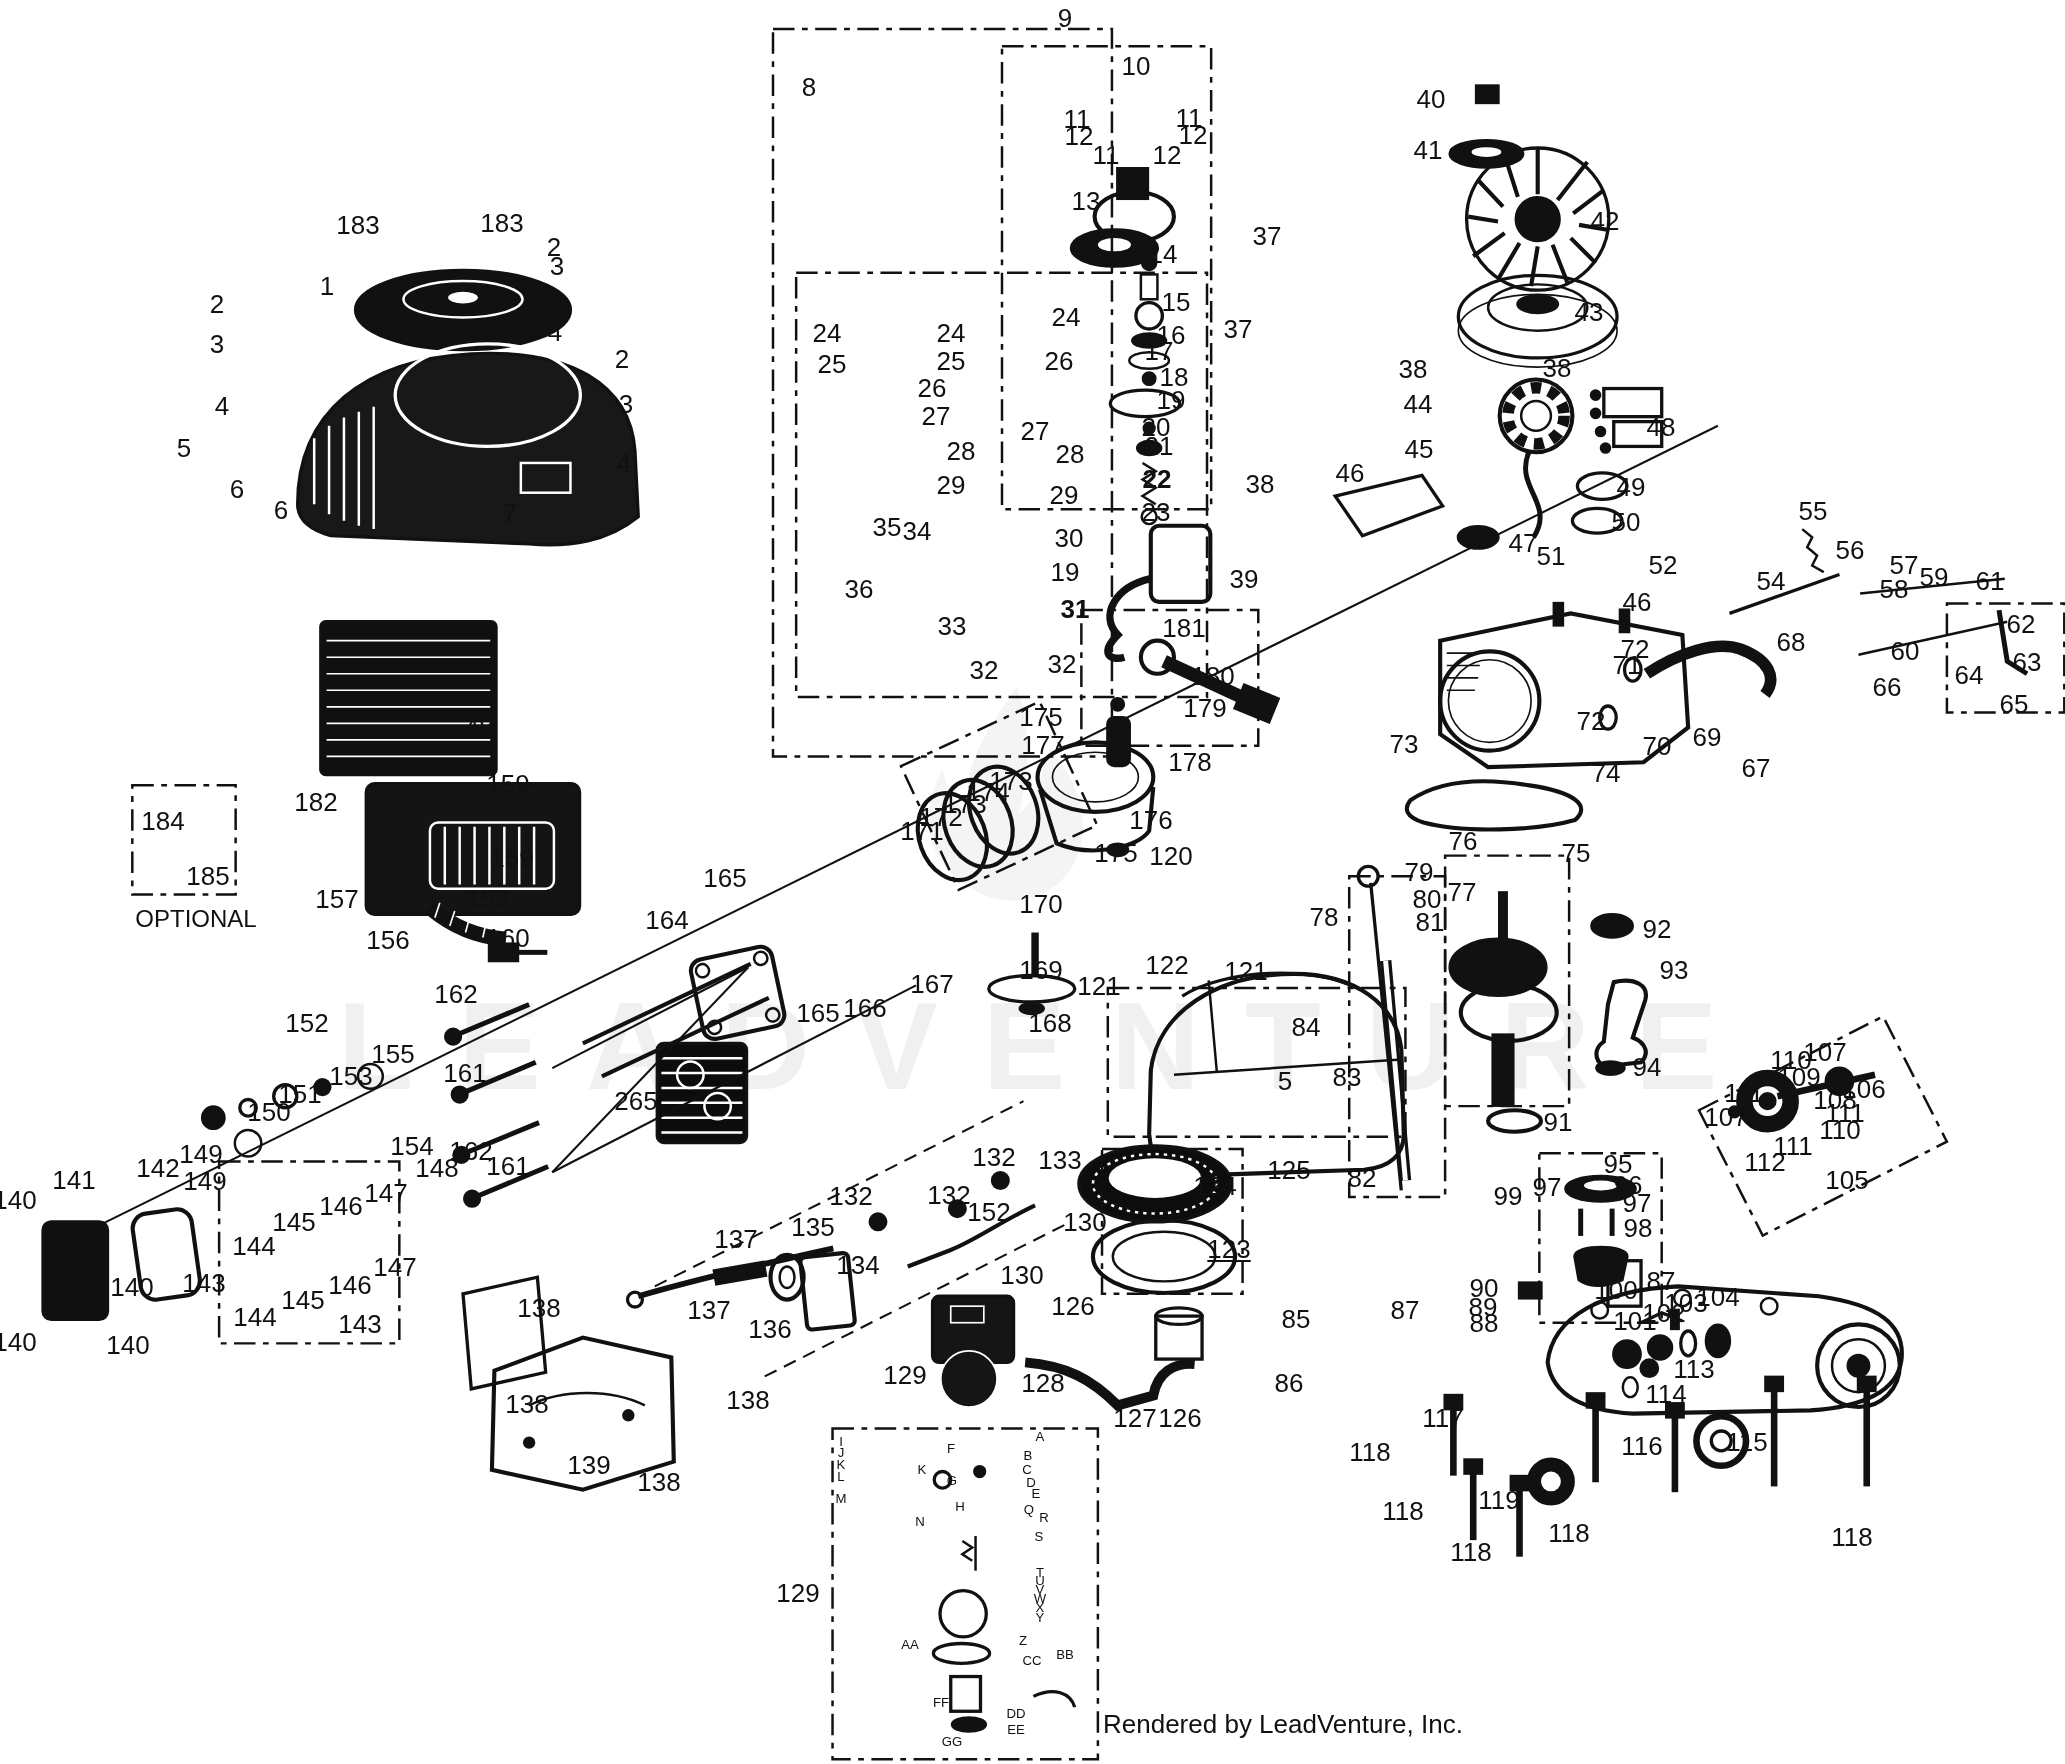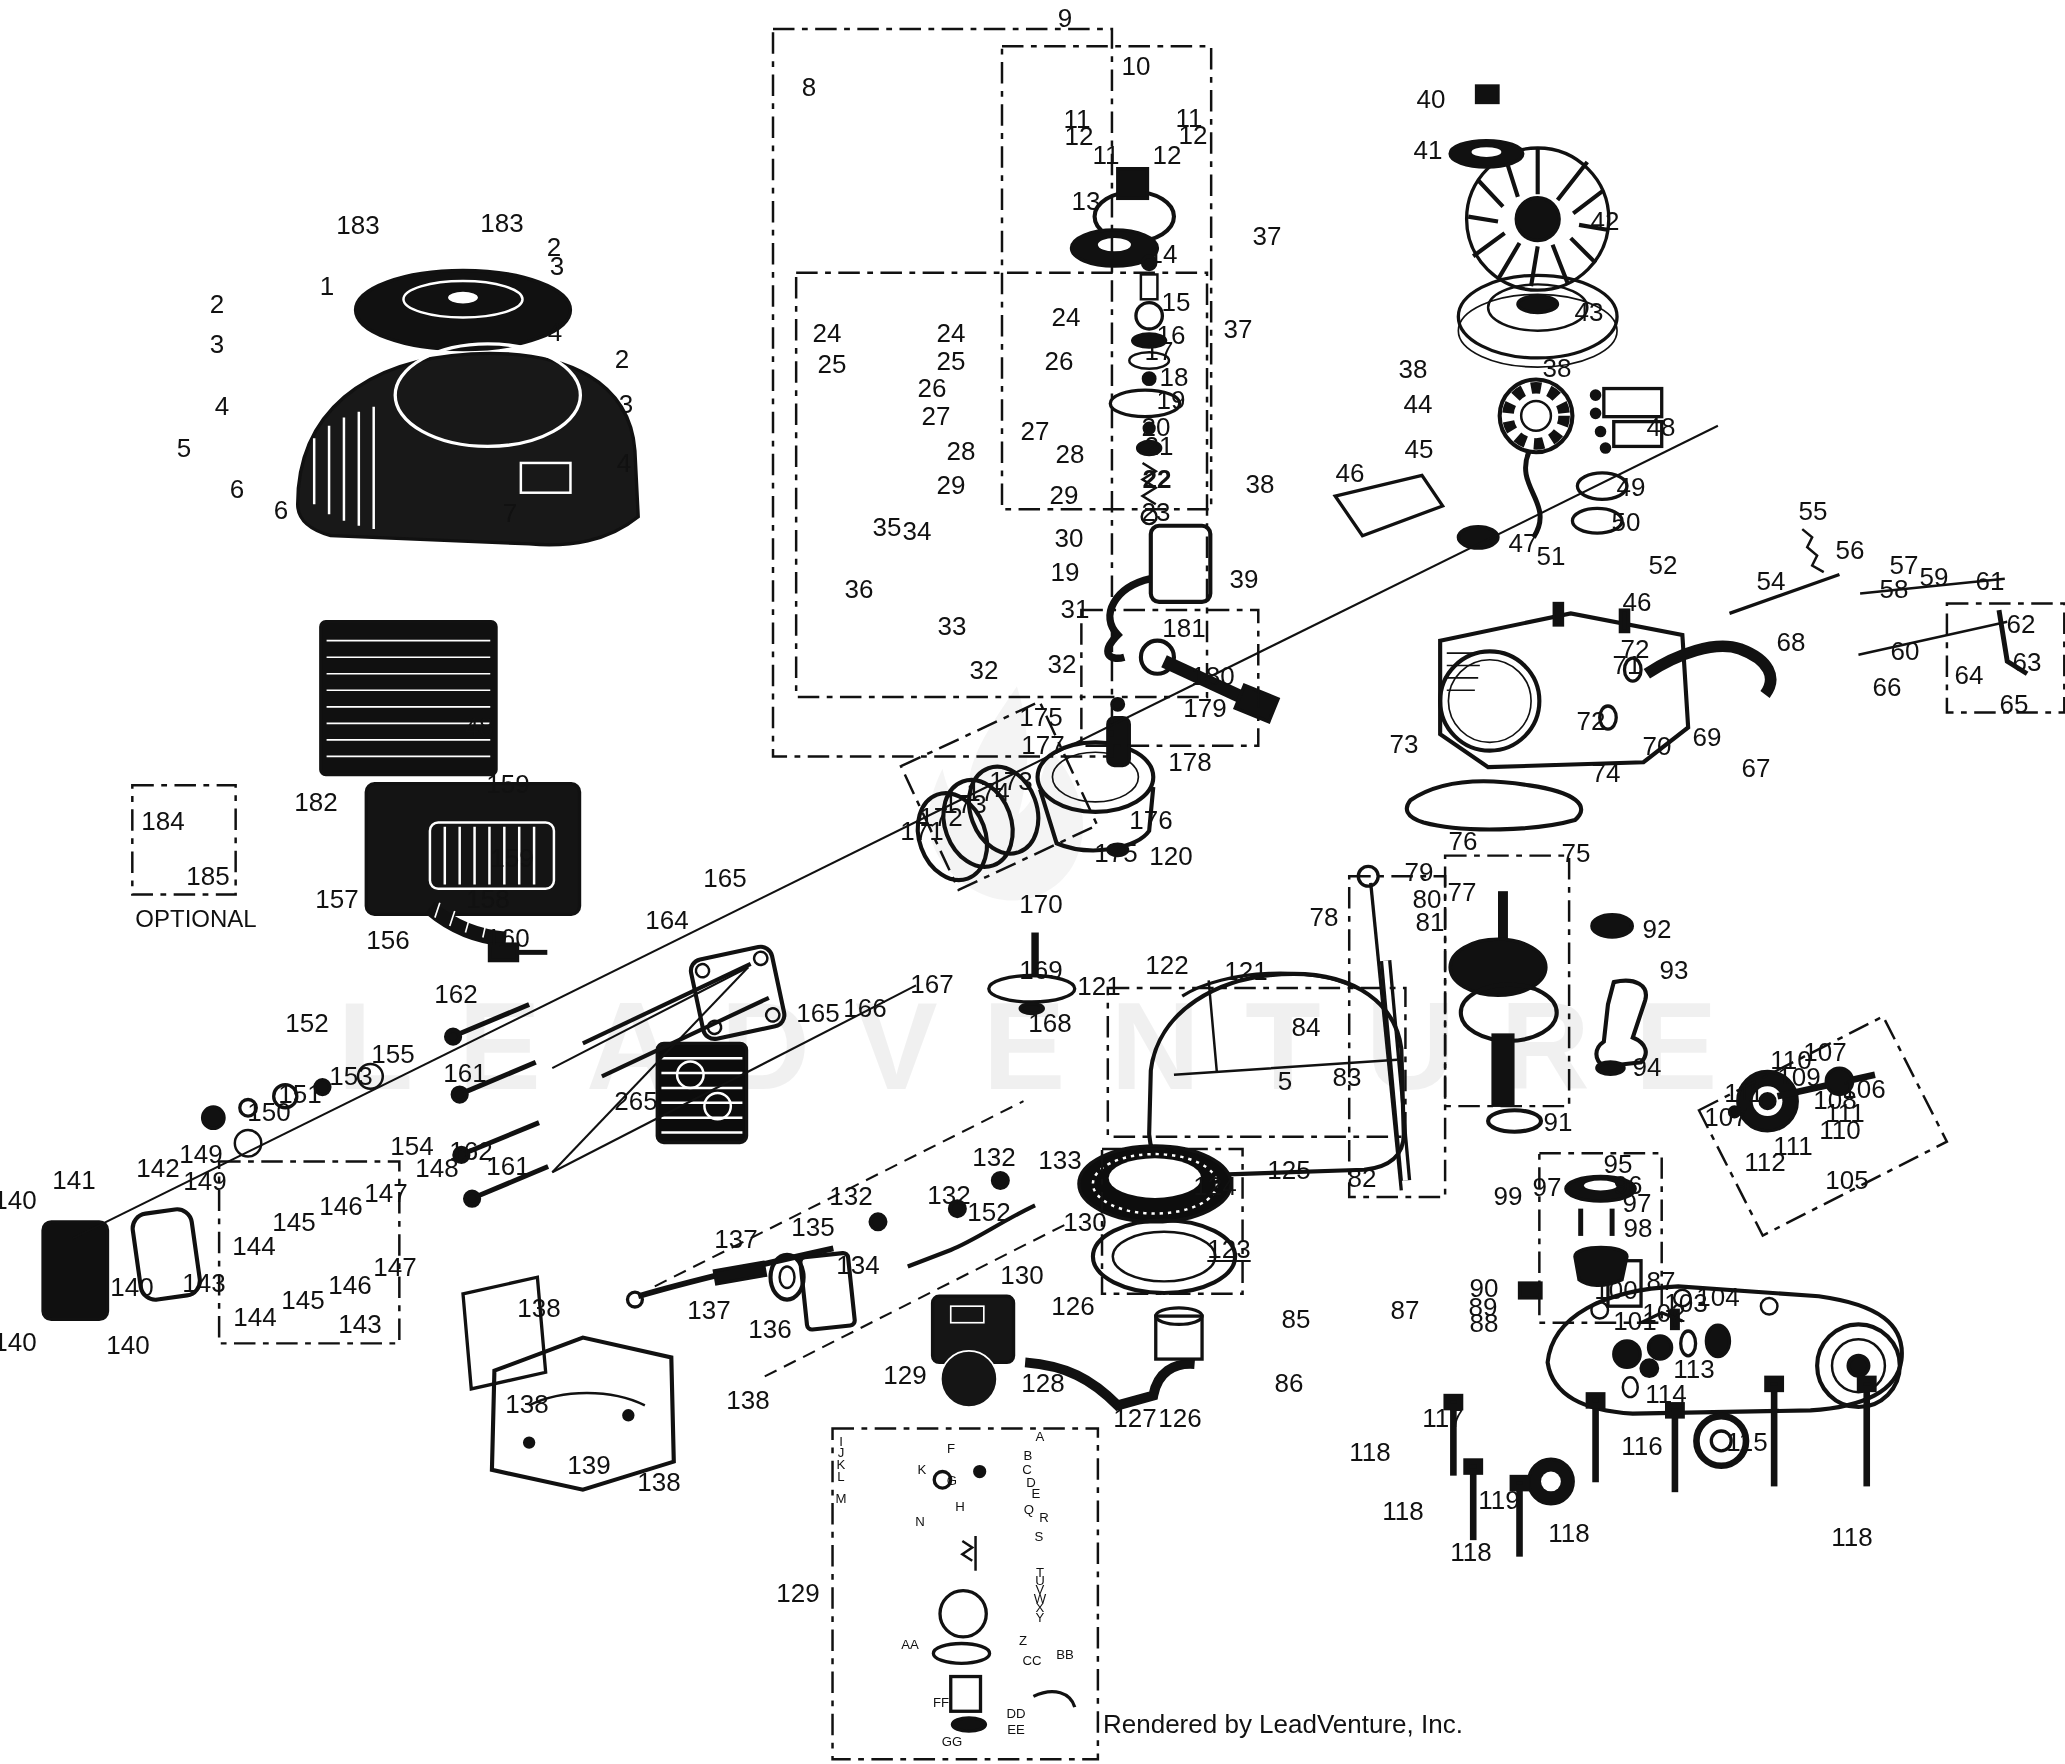--- a/index.html
+++ b/index.html
@@ -405,21 +405,21 @@
       <div class="callout" style="left: 951px; top: 361px;">25</div>
       <div class="callout" style="left: 932px; top: 388px;">26</div>
       <div class="callout" style="left: 1059px; top: 361px;">26</div>
       <div class="callout" style="left: 936px; top: 416px;">27</div>
       <div class="callout" style="left: 1035px; top: 431px;">27</div>
       <div class="callout" style="left: 961px; top: 451px;">28</div>
       <div class="callout" style="left: 1070px; top: 454px;">28</div>
       <div class="callout" style="left: 951px; top: 485px;">29</div>
       <div class="callout" style="left: 1064px; top: 495px;">29</div>
       <div class="callout" style="left: 1069px; top: 538px;">30</div>
-      <div class="callout" style="left: 1075px; top: 609px;">31</div>
+      <div class="callout" style="left: 1075px; top: 609px; font-weight: bold;">31</div>
       <div class="callout" style="left: 984px; top: 670px;">32</div>
       <div class="callout" style="left: 1062px; top: 664px;">32</div>
       <div class="callout" style="left: 952px; top: 626px;">33</div>
       <div class="callout" style="left: 917px; top: 531px;">34</div>
       <div class="callout" style="left: 887px; top: 527px;">35</div>
       <div class="callout" style="left: 859px; top: 589px;">36</div>
       <div class="callout" style="left: 1267px; top: 236px;">37</div>
       <div class="callout" style="left: 1238px; top: 329px;">37</div>
       <div class="callout" style="left: 1413px; top: 369px;">38</div>
       <div class="callout" style="left: 1557px; top: 368px;">38</div>

